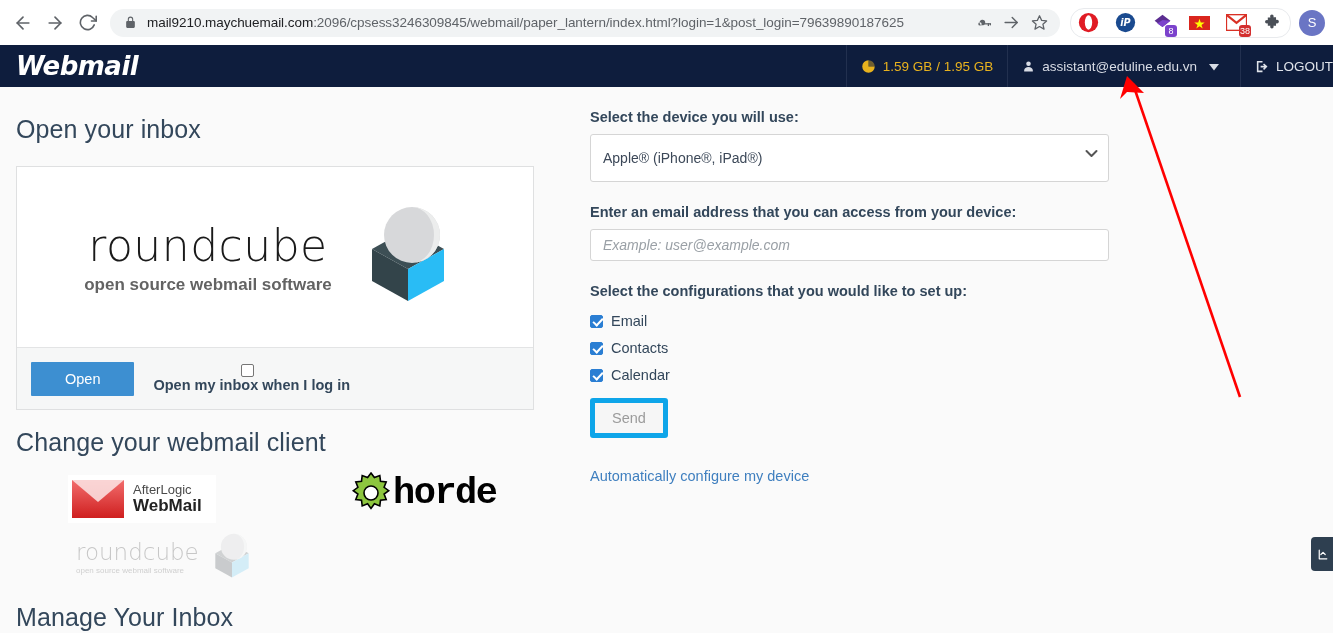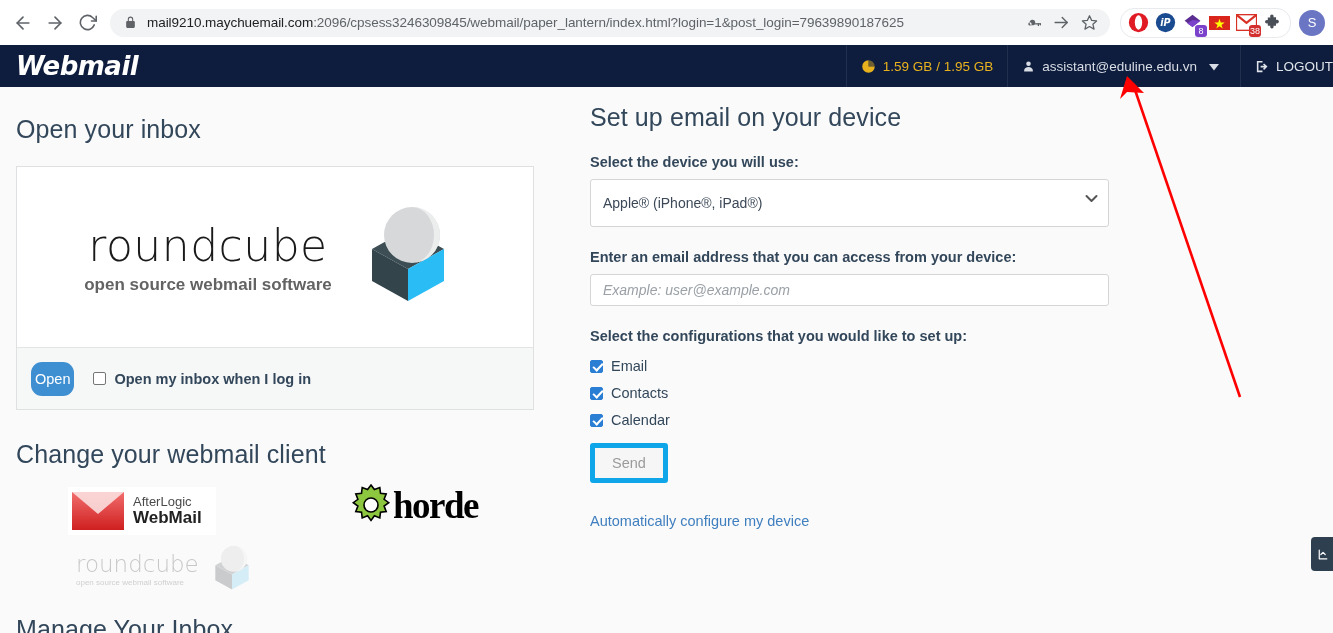--- a/index.html
+++ b/index.html
@@ -45,21 +45,21 @@
     letter-spacing: -0.05px;
   }
   .url-text .host { color: #202124; }
   .omni-icons { display: flex; align-items:center; gap: 2px; margin-left: 6px; }
   .omni-ic {
     width: 26px; height: 26px;
     display:flex; align-items:center; justify-content:center;
     color:#5f6368;
   }
   .ext-group {
-    display: flex; align-items: center; gap: 3px;
+    display: flex; align-items: center; gap: 13px;
     border: 1px solid #e8eaed;
     border-radius: 14px;
     padding: 2px 5px;
     margin-left: 4px;
     height: 30px;
   }
   .ext-ic {
     width: 24px; height: 24px;
     display: flex; align-items: center; justify-content: center;
     position: relative;
@@ -167,27 +167,27 @@
     border-top: 1px solid #e3e4e5;
     background: #f6f7f7;
     height: 62px;
     display: flex; align-items: center;
     padding: 0 14px;
   }
   .btn-open {
     background: #3d8fd1;
     color: #fff;
     border: none;
-    border-radius: 11px;
+    border-radius: 1px;
     font-size: 14.5px;
-    padding: 9px 4px;
+    padding: 9px 34px;
     cursor: pointer;
     font-family: "Liberation Sans", sans-serif;
   }
-  .cb-line { display: flex; align-items: center; margin-left: 19px; }
+  .cb-line { display: flex; align-items: center; margin-left: 19px; flex-direction: column; }
   .cb-box {
     width: 13px; height: 13px;
     border: 1px solid #767676;
     border-radius: 2px;
     background: #fff;
     margin-right: 8px;
     flex: none;
   }
   .cb-box.checked {
     background: #2a7ed3;
@@ -199,21 +199,21 @@
     position:absolute;
     left: 3.5px; top: 0.5px;
     width: 4px; height: 8px;
     border: solid #fff;
     border-width: 0 2px 2px 0;
     transform: rotate(43deg);
   }
   .cb-label-b { font-size: 14.5px; font-weight: bold; color: #33475b; }
 
   
-  .clients-title { margin-top: 30px; }
+  .clients-title { margin-top: 18px; }
   .clients-grid {
     position: relative;
     margin-top: 12px;
     height: 112px;
   }
   .logo-afterlogic {
     position: absolute; left: 52px; top: 6px;
     width: 148px; height: 48px;
     background: #fff;
     display: flex; align-items: center;
@@ -235,21 +235,21 @@
   .al-txt { margin-left: 9px; line-height: 1.05; }
   .al-t1 { font-size: 13px; color: #4a4a4a; font-family: "Liberation Sans", sans-serif; }
   .al-t2 { font-size: 17px; font-weight: bold; color: #222; font-family: "Liberation Sans", sans-serif; }
   .logo-horde {
     position: absolute; left: 333px; top: 2px;
     display: flex; align-items: center; cursor: pointer;
   }
   .horde-txt {
     font-size: 37px; font-weight: bold; color: #000;
     letter-spacing: -1.5px;
-    font-family: Liberation Serif, serif;
+    font-family: Liberation Mono, monospace;
   }
   .logo-rc-small {
     position: absolute; left: 60px; top: 62px;
     display: flex; align-items: center; gap: 6px;
     opacity: .45; cursor: pointer;
   }
   .rcs-word { font-size: 23px; color: #8a8a8a; font-family: "DejaVu Sans", sans-serif; font-weight:300; }
   .rcs-sub { font-size: 8px; color: #9a9a9a; margin-top:1px; }
 
   
@@ -514,21 +514,20 @@
           <circle cx="62" cy="34" r="28" fill="#e0e1e2"></circle>
           <path d="M62 6 a28 28 0 0 1 0 56 a22 28 0 0 0 0 -56z" fill="#f1f2f2"></path>
         </svg>
       </div>
     </div>
 
     <h2 class="sec-title manage-title">Manage Your Inbox</h2>
   </div>
 
   <div class="col-right">
-    <h2 class="sec-title" style="margin-top:16px">Set up email on your device</h2>
 
     <div class="form-label">Select the device you will use:</div>
     <div class="sel-wrap">
       <div class="sel-box">Apple® (iPhone®, iPad®)</div>
       <span class="sel-caret">
         <svg width="13" height="9" viewBox="0 0 13 9" fill="none" stroke="#555" stroke-width="2" stroke-linecap="round" stroke-linejoin="round">
             <polyline points="1.5,2 6.5,7 11.5,2"></polyline>
           </svg>
       </span>
     </div>

